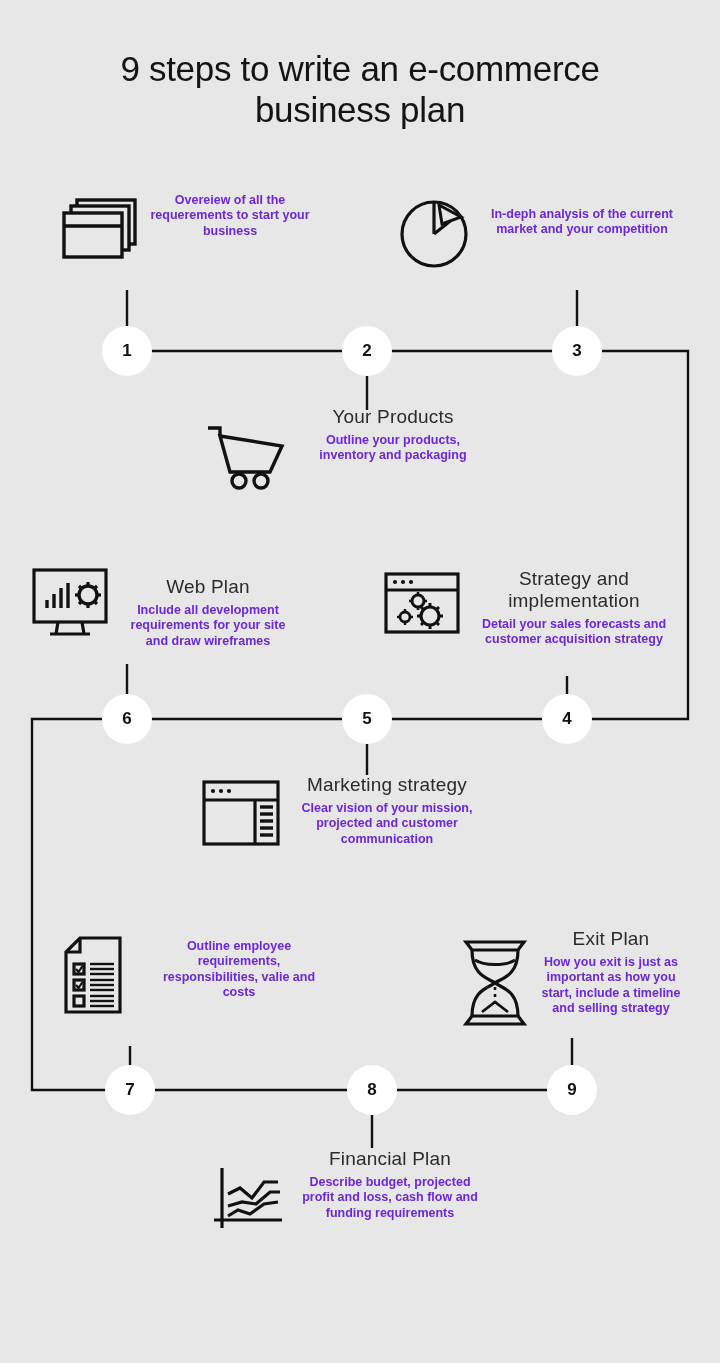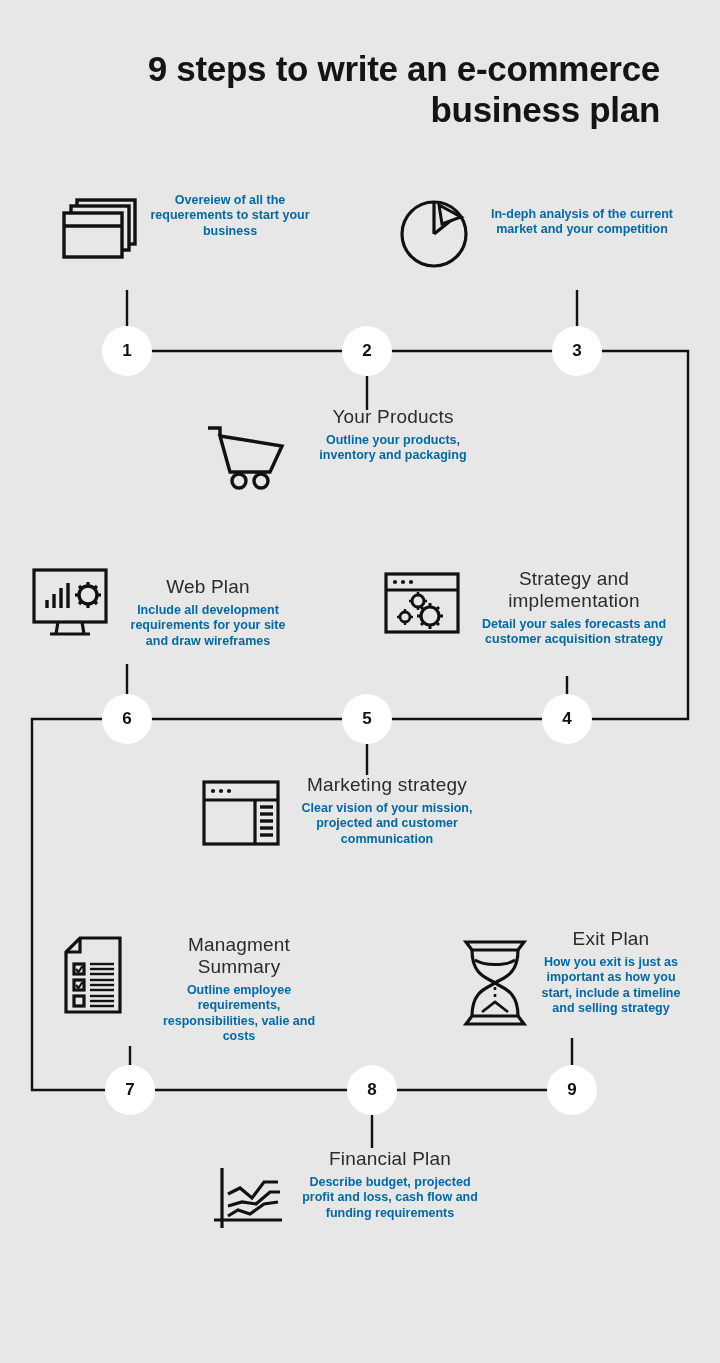--- a/index.html
+++ b/index.html
@@ -21,23 +21,23 @@
     width: 720px;
     height: 1363px;
   }
 
   
   .title {
     position: absolute;
     left: 60px;
     top: 48px;
     width: 600px;
-    text-align: right;
+    text-align: center;
     font-size: 35px;
-    font-weight: 700;
+    font-weight: 400;
     line-height: 1.18;
     letter-spacing: -0.3px;
     color: #141414;
   }
 
   
   #wires {
     position: absolute;
     left: 0;
     top: 0;
@@ -81,21 +81,21 @@
     font-size: 19px;
     font-weight: 400;
     line-height: 1.16;
     color: #2b2b2b;
     letter-spacing: 0.2px;
   }
   .step-desc {
     font-size: 12.5px;
     font-weight: 700;
     line-height: 1.22;
-    color: #0369a1;
+    color: #6d28d9;
     margin-top: 5px;
   }
   .ta-center { text-align: center; }
 </style>
 </head>
 <body>
 
 <div id="canvas">
 
   <div class="title">9 steps to write an e-commerce business plan</div>
@@ -301,21 +301,20 @@
             <line x1="32" y1="53" x2="56" y2="53"></line>
             <line x1="32" y1="58" x2="56" y2="58"></line>
             <line x1="32" y1="64" x2="56" y2="64"></line>
             <line x1="32" y1="69" x2="56" y2="69"></line>
             <line x1="32" y1="74" x2="56" y2="74"></line>
           </g>
         </g>
       </svg>
     </div>
     <div class="text-box ta-center" style="left:106px; top:6px; width:178px;">
-      <div class="step-heading">Managment Summary</div>
       <div class="step-desc">Outline employee requirements, responsibilities, valie and costs</div>
     </div>
   </div>
 
   <div class="step-block" style="left:452px; top:928px; width:230px;">
     <div class="icon-box" style="left:6px; top:4px;">
       <svg width="76" height="100" viewBox="0 0 76 100">
         <g fill="none" stroke="#111111" stroke-width="3.2" stroke-linejoin="miter">
           <path d="M 8 10 L 66 10 L 60 18 L 14 18 Z"></path>
           <path d="M 8 92 L 66 92 L 60 84 L 14 84 Z"></path>

